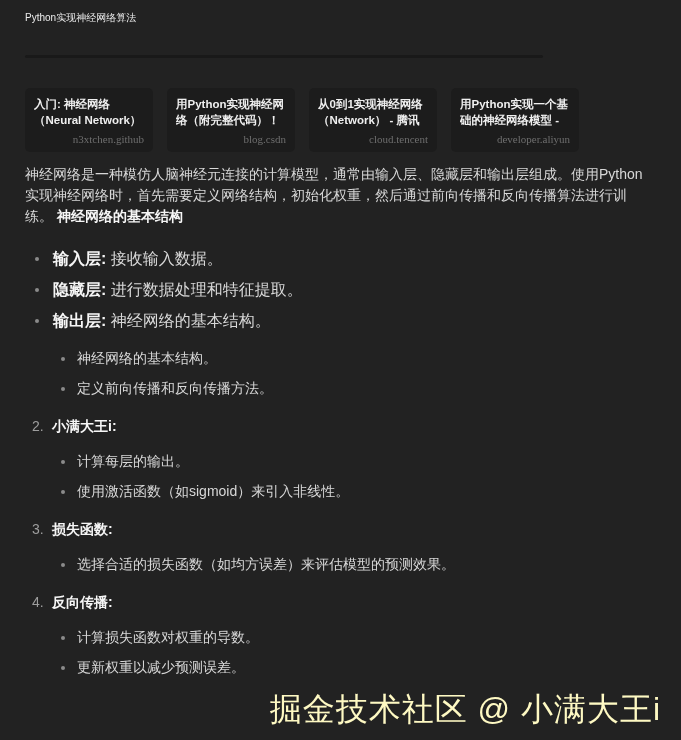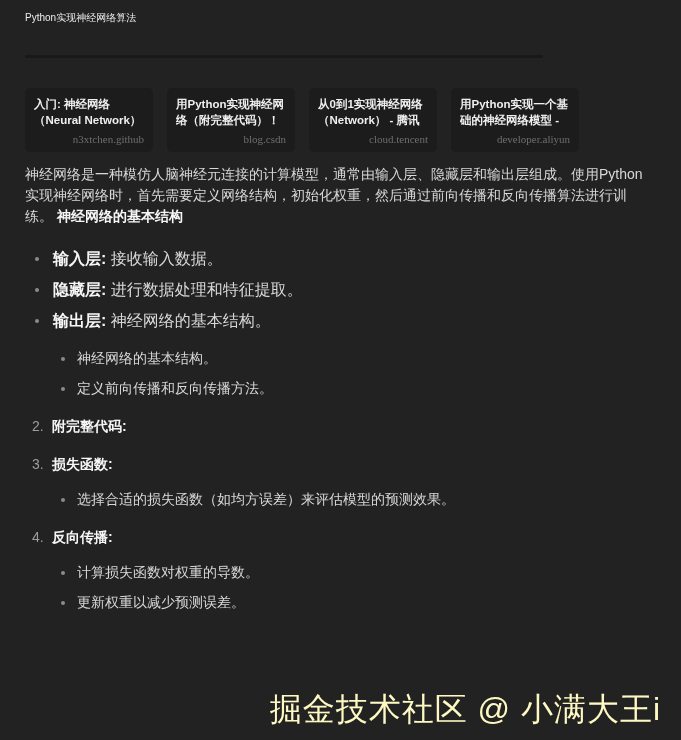--- a/index.html
+++ b/index.html
@@ -171,21 +171,25 @@
   <ol class="steps">
 
     <li class="step">
       <ul class="sub-list">
         <li><span class="dot"></span><span>神经网络的基本结构。</span></li>
         <li><span class="dot"></span><span>定义前向传播和反向传播方法。</span></li>
       </ul>
     </li>
 
     <li class="step">
-      <div class="step-head"><span class="step-num">2.</span><span class="step-title">附完整代码:</span></div>
+      <div class="step-head"><span class="step-num">2.</span><span class="step-title">小满大王i:</span></div>
+      <ul class="sub-list">
+        <li><span class="dot"></span><span>计算每层的输出。</span></li>
+        <li><span class="dot"></span><span>使用激活函数（如sigmoid）来引入非线性。</span></li>
+      </ul>
     </li>
 
     <li class="step">
       <div class="step-head"><span class="step-num">3.</span><span class="step-title">损失函数:</span></div>
       <ul class="sub-list">
         <li><span class="dot"></span><span>选择合适的损失函数（如均方误差）来评估模型的预测效果。</span></li>
       </ul>
     </li>
 
     <li class="step">

